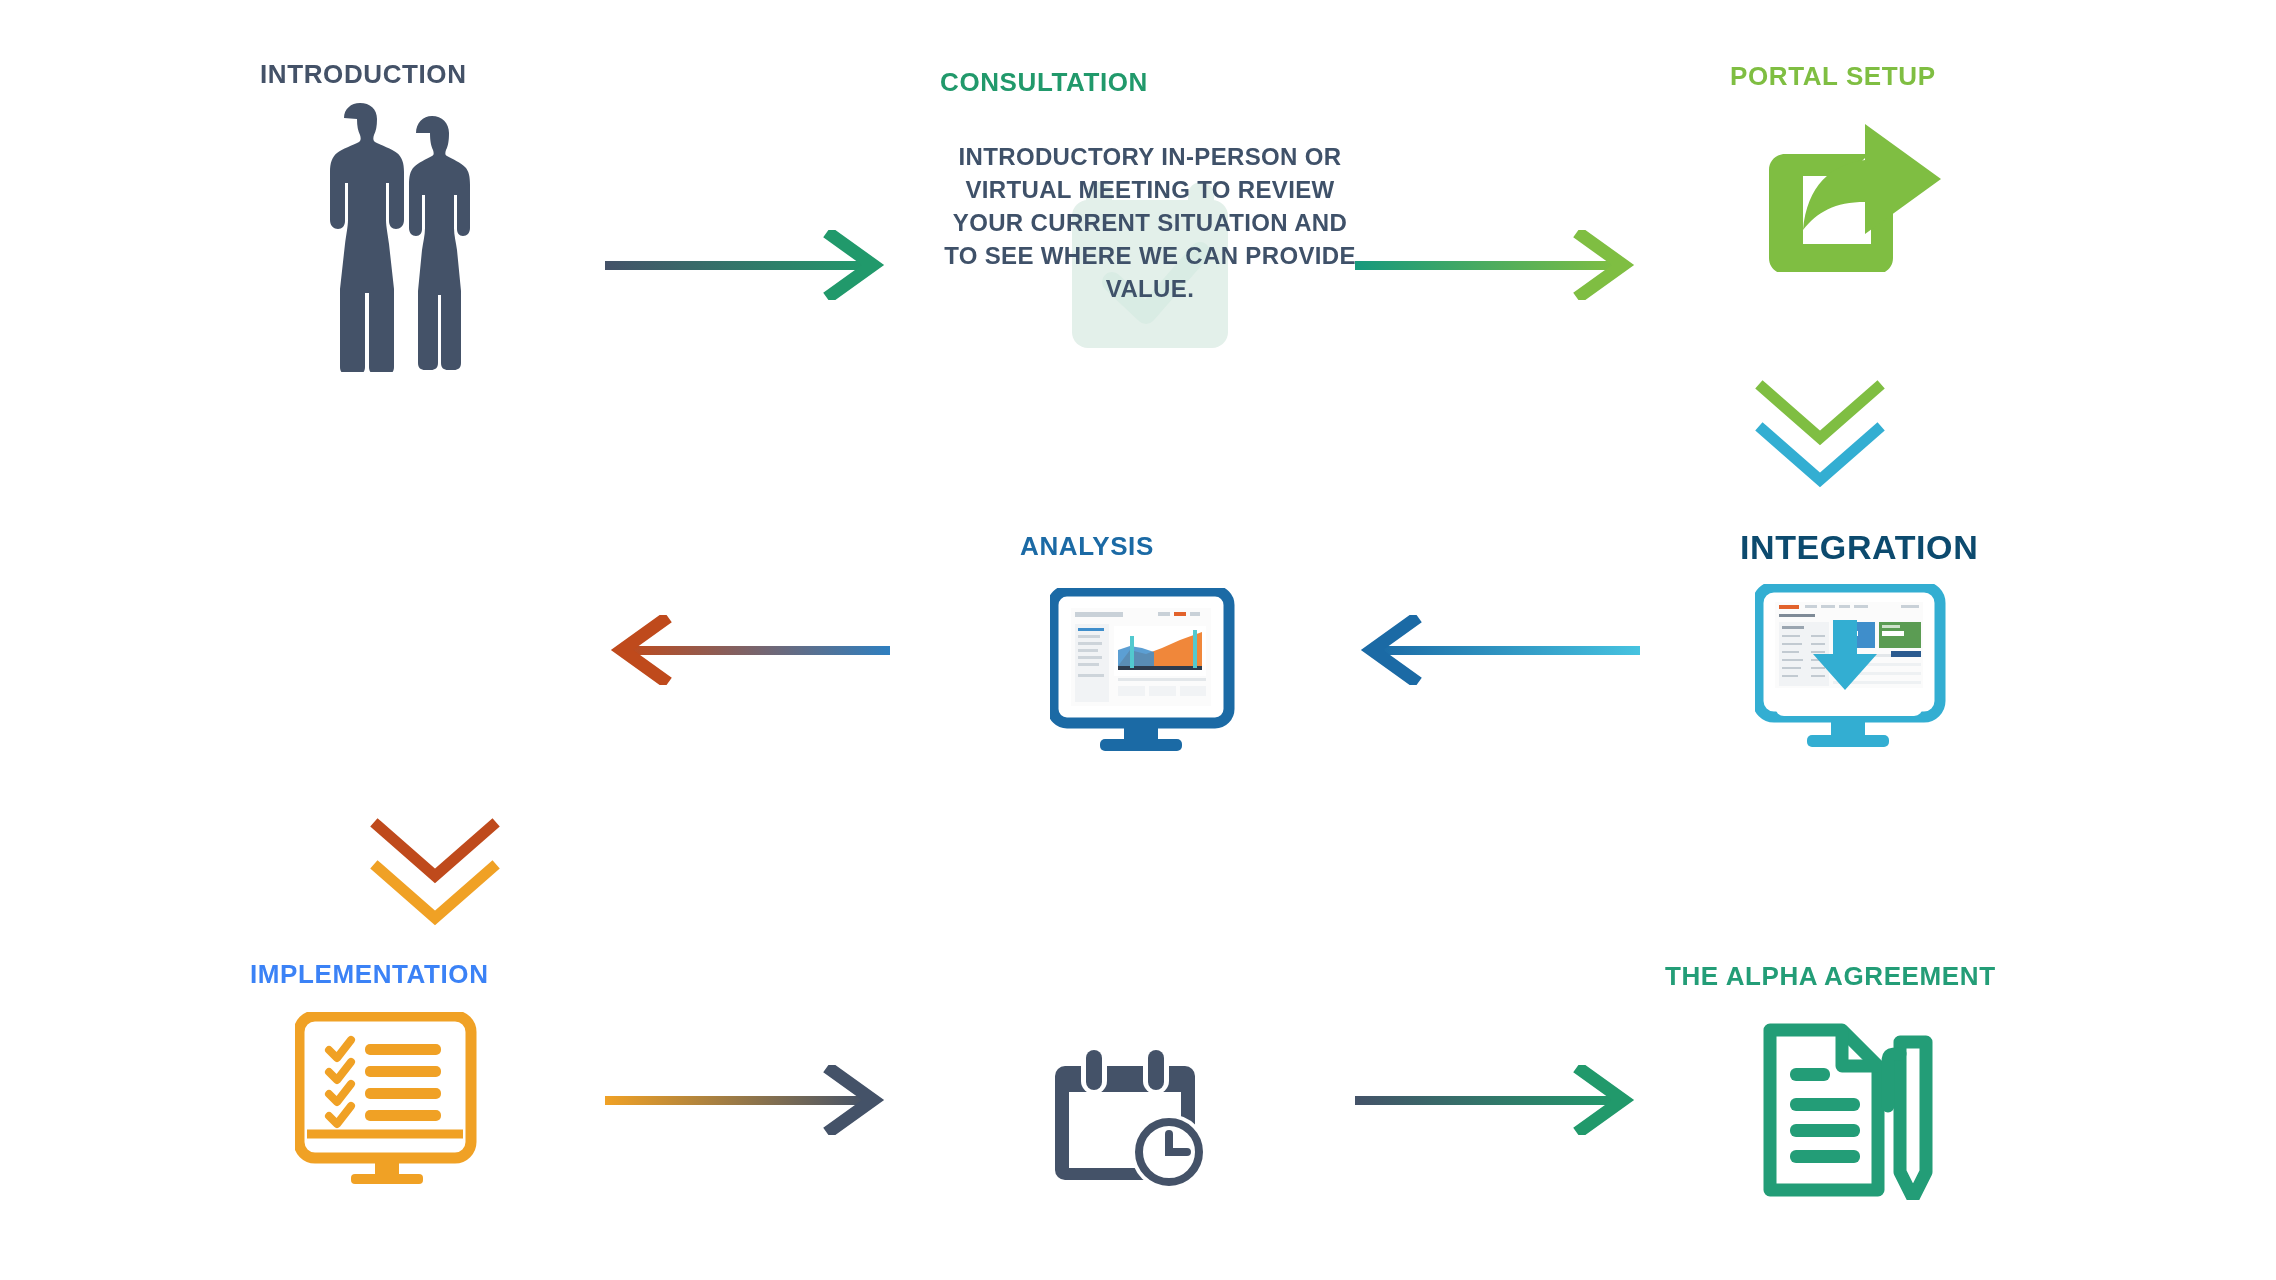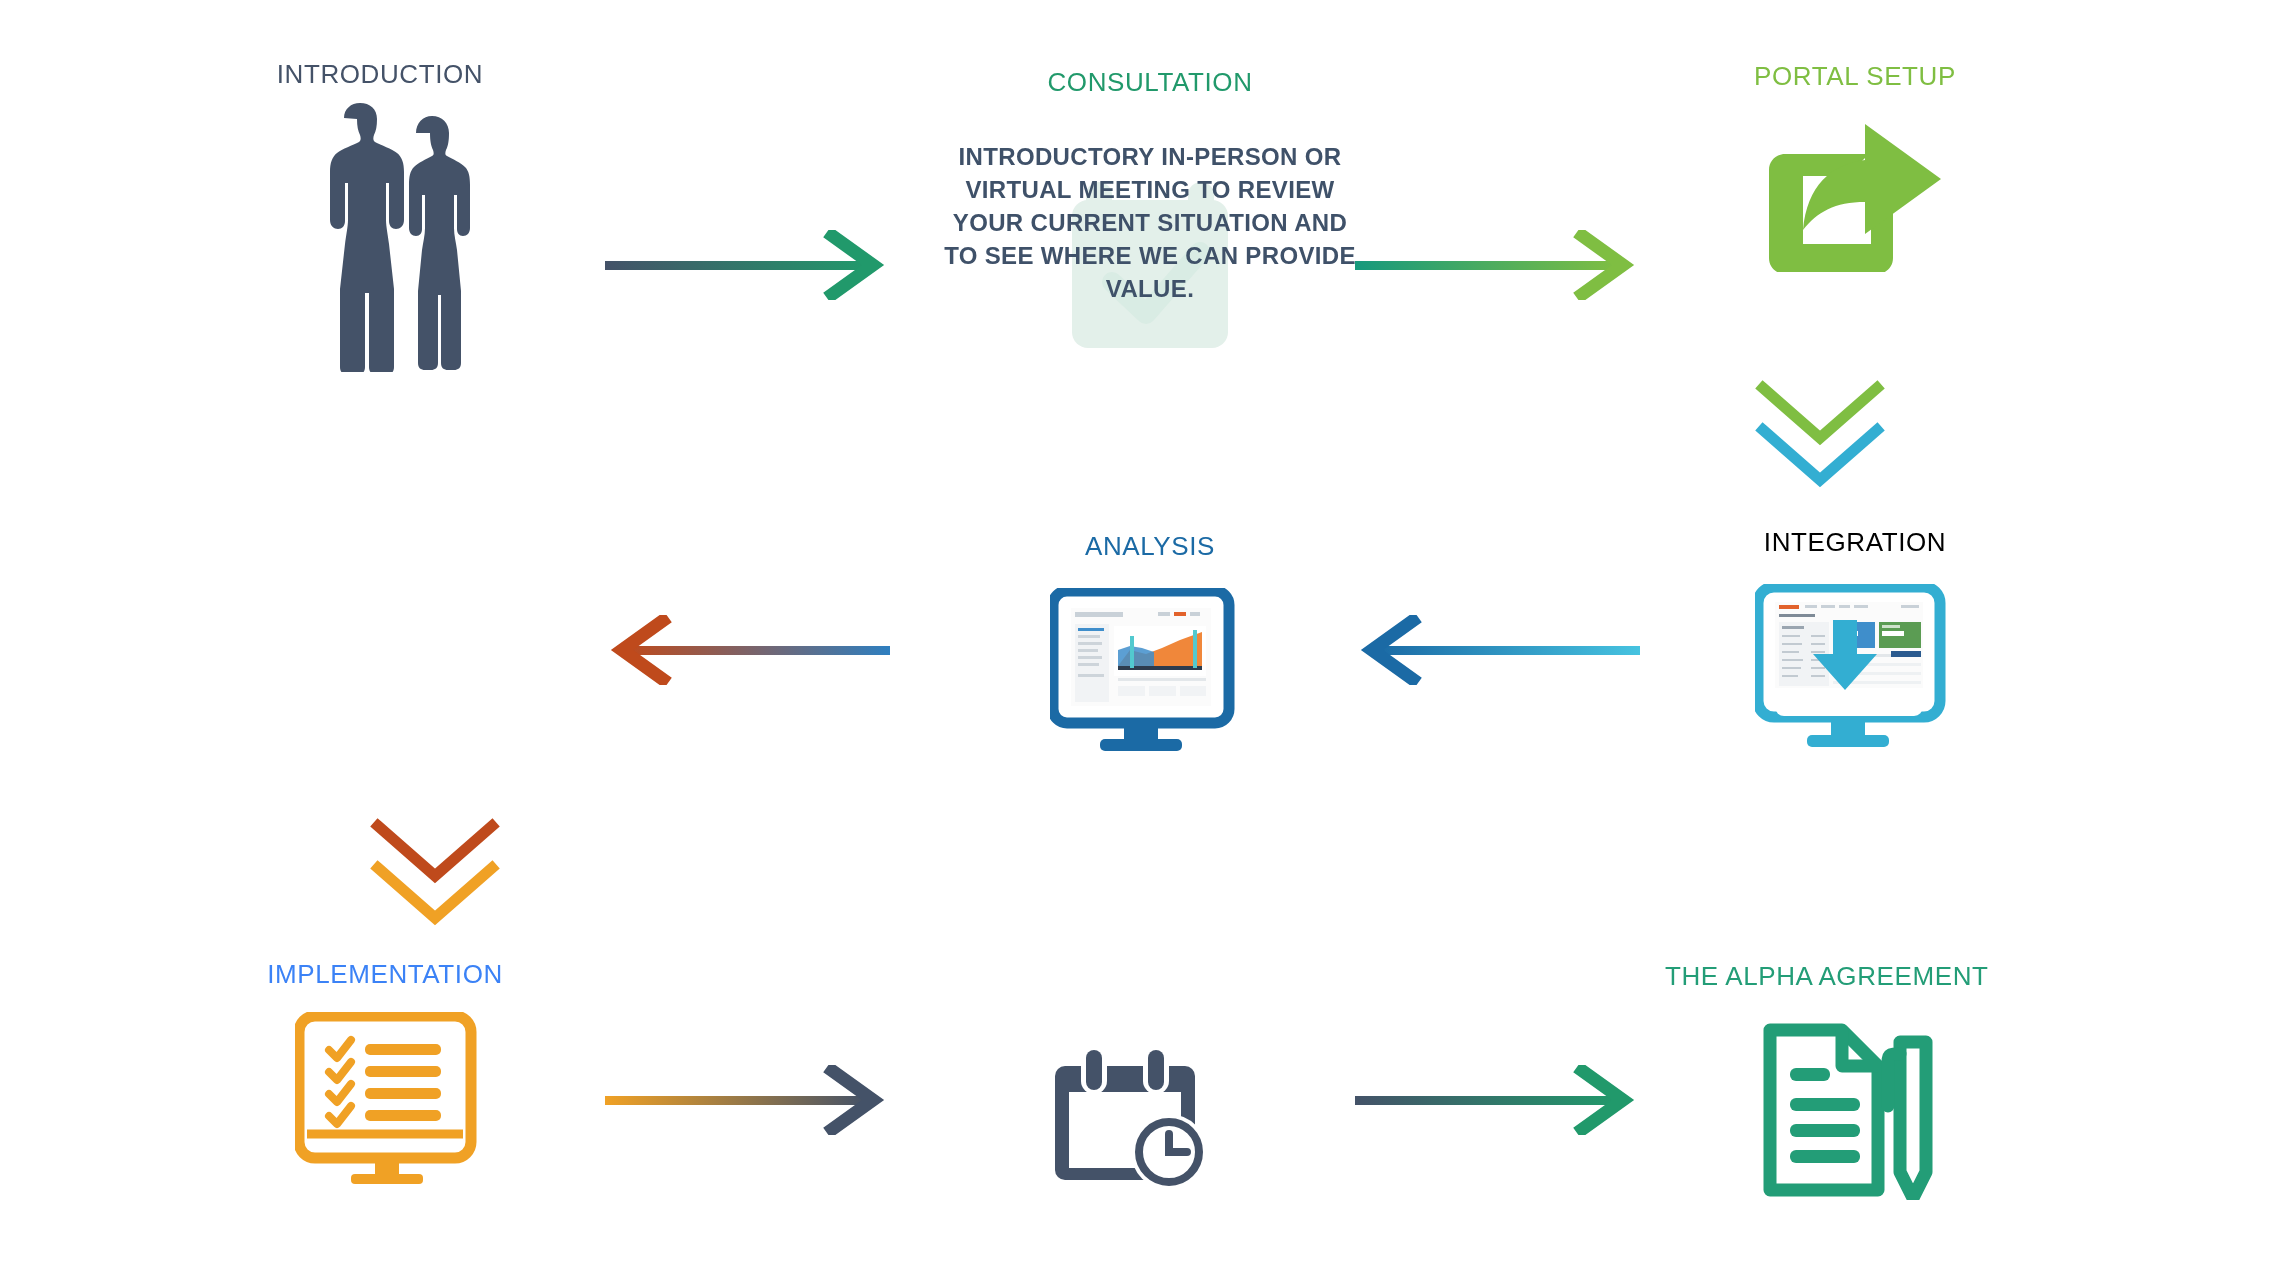--- a/index.html
+++ b/index.html
@@ -4,23 +4,22 @@
 <style>
   html,body{margin:0;padding:0;background:#ffffff;}
   body{
     width:2276px;height:1280px;position:relative;overflow:hidden;
     font-family:"Liberation Sans", sans-serif;
     -webkit-font-smoothing:antialiased;
   }
   .stage{position:absolute;inset:0;}
   .node{position:absolute;}
   .title{
-    font-weight:normal;
+    font-weight:bold;
     letter-spacing:.6px;
-    text-align:center;
     line-height:1.12;
     white-space:nowrap;
   }
   .title.wrap{white-space:normal;}
   .icon-wrap{position:absolute;}
   .arrow{position:absolute;}
   .consult-body{
     position:absolute;
     text-align:center;
     font-weight:bold;
@@ -176,21 +175,21 @@
           <stop offset="0%" stop-color="#46c3e0"></stop>
           <stop offset="100%" stop-color="#1b6aa5"></stop>
         </linearGradient>
       </defs>
       <rect x="22" y="31" width="263" height="9" fill="url(#g-a4)"></rect>
       <path d="M63 2 L17 35 L63 68" fill="none" stroke="#1b6aa5" stroke-width="13"></path>
     </svg>
   </div>
 
   <div class="node" style="left:1740px;top:528px;width:230px;height:260px;">
-    <div class="title" style="color:#000000;font-size:26px;width:230px;">INTEGRATION</div>
+    <div class="title" style="color:#0c4a6e;font-size:34px;width:230px;">INTEGRATION</div>
     <div class="icon-wrap" style="left:15px;top:56px;width:200px;height:170px;">
       <svg width="200" height="170" viewBox="0 0 200 170">
         <rect x="3" y="3" width="182" height="130" rx="16" fill="none" stroke="#33aed2" stroke-width="11"></rect>
         <rect x="20" y="18" width="148" height="86" fill="#fbfbfb"></rect>
 
         <rect x="24" y="21" width="20" height="4" fill="#e2622c"></rect>
         <rect x="50" y="21" width="12" height="3" fill="#c9d1d8"></rect>
         <rect x="66" y="21" width="14" height="3" fill="#c9d1d8"></rect>
         <rect x="84" y="21" width="11" height="3" fill="#c9d1d8"></rect>
         <rect x="99" y="21" width="14" height="3" fill="#c9d1d8"></rect>

